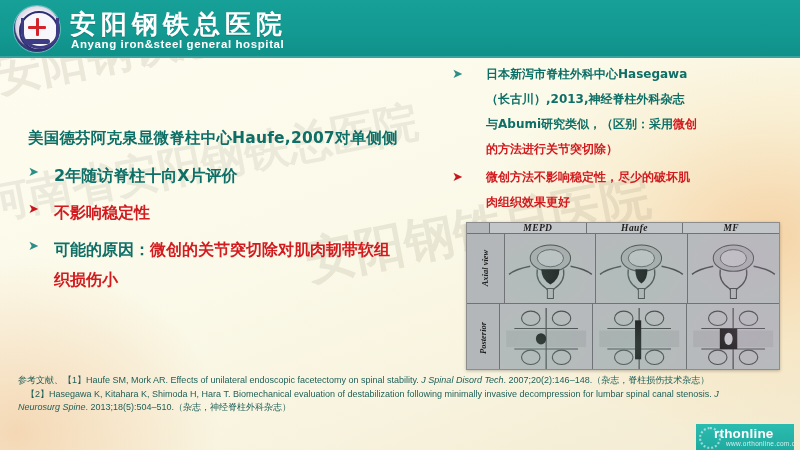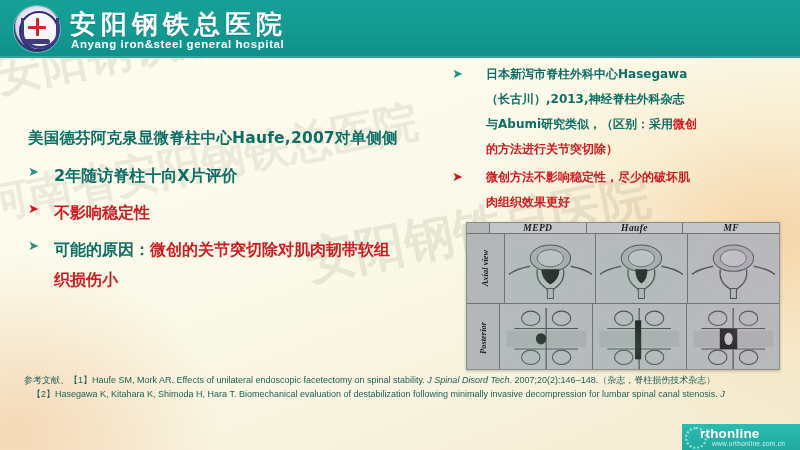--- a/index.html
+++ b/index.html
@@ -125,29 +125,28 @@
   .fig-cell{flex:1;border-right:1px solid #6f7375;position:relative;background:#b7babc;}
   .fig-cell:last-child{border-right:none;}
   .fig-tintA{position:absolute;inset:0;background:radial-gradient(ellipse at 40% 60%,rgba(150,200,180,.22),rgba(0,0,0,0) 70%);}
   .fig-tintB{position:absolute;inset:0;background:radial-gradient(ellipse at 60% 40%,rgba(200,170,200,.22),rgba(0,0,0,0) 70%);}
 
   
   #footer{
     position:absolute;left:18px;top:374px;width:770px;
     font-size:9px;line-height:13.5px;color:#1d5f58;
     font-family:"Liberation Sans","DejaVu Sans",sans-serif;
-    margin-left:6px;
   }
   #footer .it{font-style:italic;}
   #footer .ln{white-space:nowrap;}
   #footer .ln2{text-indent:8px;}
 
   
   #brand{
-    position:absolute;right:0;bottom:0;width:118px;height:26px;
+    position:absolute;right:6px;bottom:0;width:98px;height:26px;
     background:linear-gradient(180deg,#2bbcb0 0%,#20aaa0 100%);
     overflow:hidden;
   }
   #brand-wreath{
     position:absolute;left:3px;top:3px;width:18px;height:18px;border-radius:50%;
     border:2px dotted rgba(255,255,255,.55);
   }
   #brand-name{
     position:absolute;left:18px;top:2px;font-size:13.5px;font-weight:bold;color:#ffffff;
     letter-spacing:.2px;
@@ -310,20 +309,21 @@
             <ellipse cx="40.5" cy="32" rx="4" ry="6" fill="#c6c9cb"></ellipse>
           </svg>
         </div>
       </div>
     </div>
   </div>
 
   <div id="footer">
     <div class="ln"><span>参考文献、</span><span>【1】Haufe SM, Mork AR. Effects of unilateral endoscopic facetectomy on spinal stability.</span> <span class="it">J Spinal Disord Tech</span><span>. 2007;20(2):146–148.（杂志，脊柱损伤技术杂志）</span></div>
     <div class="ln ln2"><span>【2】Hasegawa K, Kitahara K, Shimoda H, Hara T. Biomechanical evaluation of destabilization following minimally invasive decompression for lumbar spinal canal stenosis.</span> <span class="it">J</span></div>
+    <div class="ln"><span class="it">Neurosurg Spine</span><span>. 2013;18(5):504–510.（杂志，神经脊柱外科杂志）</span></div>
   </div>
 
   <div id="brand">
     <div id="brand-wreath"></div>
     <div id="brand-name">rthonline</div>
     <div id="brand-url">www.orthonline.com.cn</div>
   </div>
 
 </div>
 

